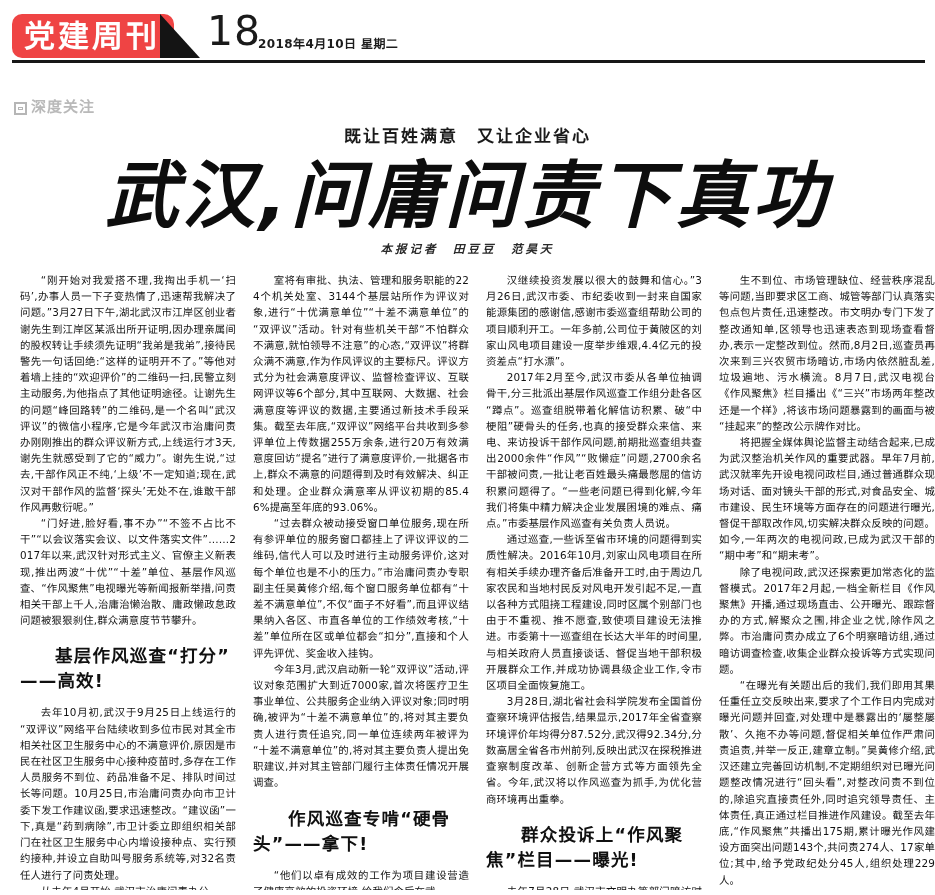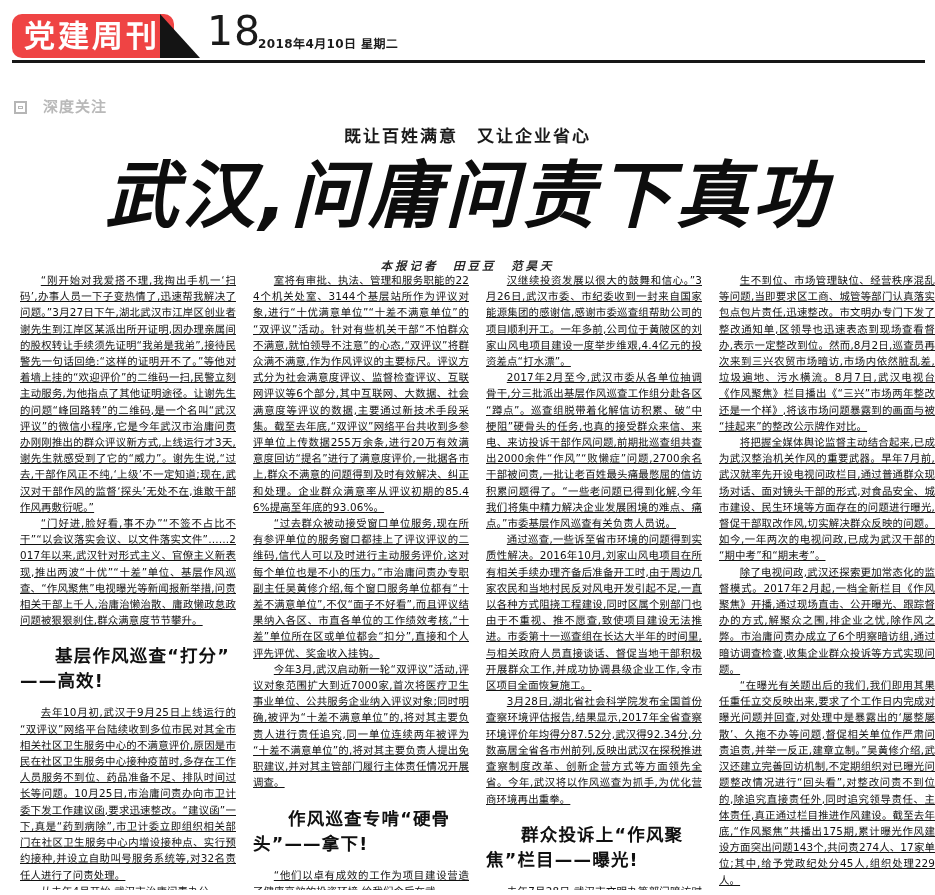--- a/index.html
+++ b/index.html
@@ -84,22 +84,22 @@
     height: 2.5px;
     background: #171717;
   }
 
   
   .section-label {
     position: absolute;
     left: 14px;
     top: 100px;
     display: flex;
-    align-items: center;
-    gap: 16px;
+    align-items: flex-end;
+    gap: 4px;
   }
   .section-icon {
     display: inline-block;
     width: 13px;
     height: 13px;
     border: 2px solid #b6b6b6;
     position: relative;
     box-sizing: border-box;
   }
   .section-icon::after {
@@ -149,21 +149,21 @@
     white-space: nowrap;
     font-style: italic;
   }
   .byline {
     font-family: "DejaVu Serif", "Liberation Serif", serif;
     font-size: 11.5px;
     font-weight: 700;
     font-style: italic;
     color: #2a2a2a;
     letter-spacing: 3px;
-    margin-top: 22px;
+    margin-top: 5px;
   }
 
   
   .columns {
     position: absolute;
     left: 20px;
     top: 272px;
     width: 897px;
     height: 618px;
     display: flex;
@@ -179,21 +179,20 @@
     font-family: "DejaVu Sans", "Liberation Sans", sans-serif;
     font-size: 10.4px;
     line-height: 16.2px;
     color: #121212;
     text-align: justify;
     text-justify: inter-character;
     text-indent: 2em;
     margin: 0;
     letter-spacing: 0.15px;
     word-break: break-all;
-    text-decoration: underline;
   }
   .subhead {
     font-family: "DejaVu Sans", "Liberation Sans", sans-serif;
     font-size: 17.5px;
     font-weight: 700;
     color: #101010;
     line-height: 25px;
     text-indent: 2em;
     margin: 16px 0 10px 0;
     letter-spacing: 1.2px;

